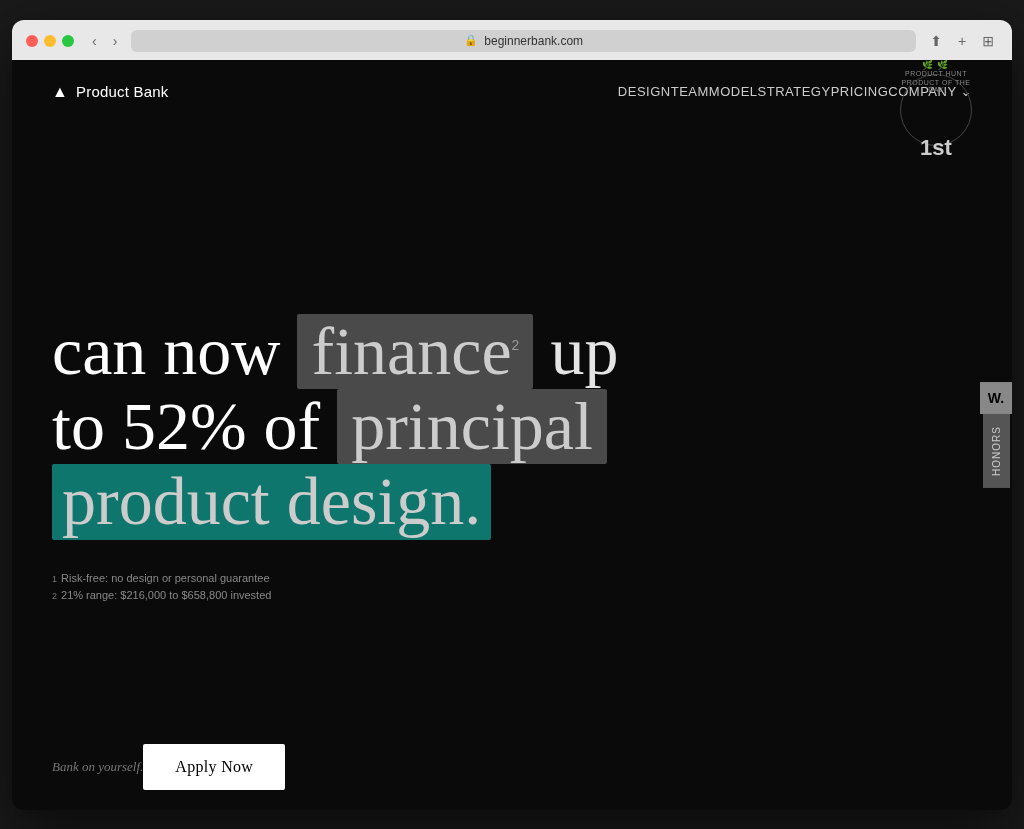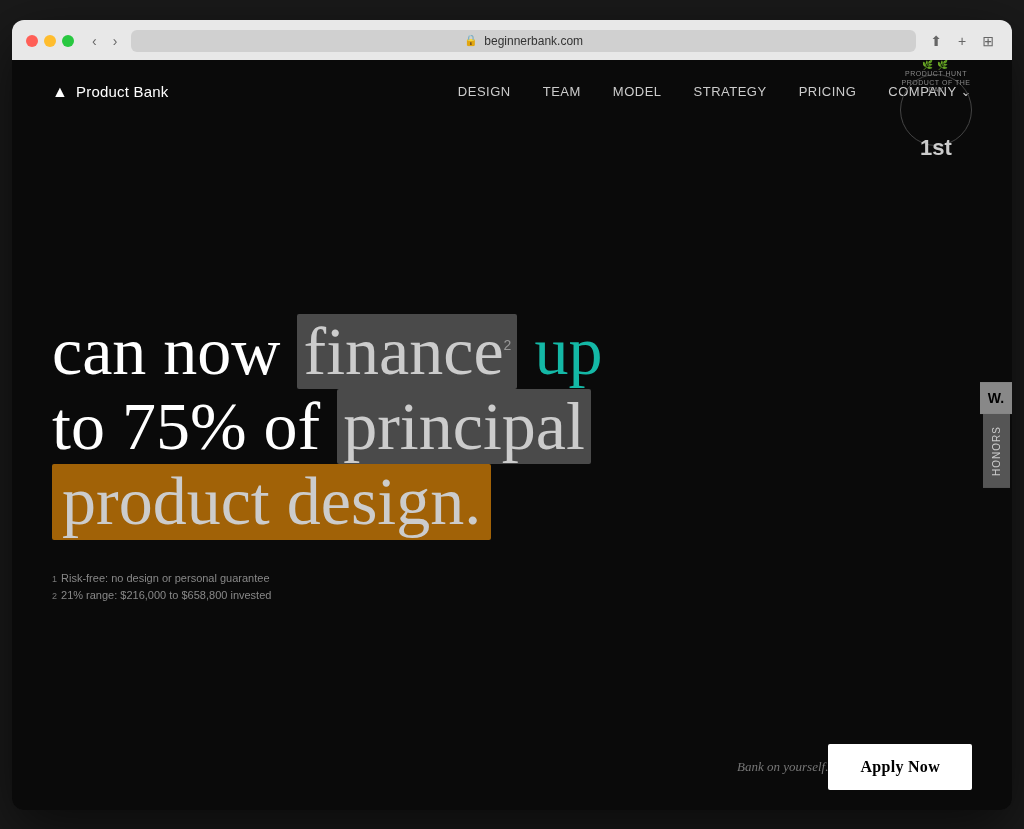--- a/index.html
+++ b/index.html
@@ -123,21 +123,20 @@
     }
 
     .nav-logo-icon {
       font-size: 16px;
       color: #ffffff;
     }
 
     .nav-links {
       display: flex;
       align-items: flex-start;
-      gap: 32px;
     }
 
     .nav-link {
       color: #cccccc;
       font-size: 13px;
       font-weight: 400;
       letter-spacing: 0.5px;
       text-transform: uppercase;
       cursor: pointer;
       text-decoration: none;
@@ -219,34 +218,34 @@
       max-width: 680px;
       margin-top: -20px;
     }
 
     .hero-headline .word-normal {
       color: #ffffff;
       font-style: normal;
     }
 
     .hero-headline .word-serif-light {
-      color: #14b8a6;
+      color: #e5e5e5;
       font-weight: 300;
     }
 
     .hero-headline .word-highlighted {
       background: #4a4a4a;
       color: #cccccc;
-      padding: 2px 6px;
+      padding: 2px 14px;
       border-radius: 2px;
       display: inline-block;
     }
 
     .hero-headline .word-highlighted-dark {
-      background: #a16207;
+      background: #0f766e;
       color: #cccccc;
       padding: 2px 10px;
       border-radius: 2px;
       display: inline-block;
     }
 
     .superscript {
       font-size: 18px;
       vertical-align: super;
       font-family: sans-serif;
@@ -271,39 +270,39 @@
     .footnote-num {
       font-size: 9px;
       vertical-align: super;
       color: #777;
     }
 
     
     .footer-bar {
       display: flex;
       align-items: center;
-      justify-content: flex-end;
+      justify-content: flex-start;
       padding: 20px 40px;
       flex-shrink: 0;
     }
 
     .tagline {
       color: #777;
       font-size: 13px;
       font-style: italic;
       font-family: Georgia, serif;
     }
 
     .apply-btn {
       background: #ffffff;
       color: #000000;
       border: none;
       padding: 14px 32px;
       font-size: 16px;
-      font-weight: 700;
+      font-weight: 400;
       cursor: pointer;
       font-family: Georgia, serif;
       border-radius: 2px;
       letter-spacing: 0.3px;
     }
 
     
     .side-panel {
       position: absolute;
       right: 0;
@@ -390,21 +389,21 @@
           <div class="ph-title">Product of the day</div>
           <div class="ph-number">1st</div>
         </div>
       </div>
     </nav>
 
     <div class="hero">
       <h1 class="hero-headline">
         <br>
         <span class="word-normal">can now </span><span class="word-highlighted">finance<sup class="superscript" style="font-size:14px;">2</sup></span><span class="word-serif-light"> up</span><br>
-        <span class="word-normal">to 75% of </span><span class="word-highlighted">principal</span><br>
+        <span class="word-normal">to 52% of </span><span class="word-highlighted">principal</span><br>
         <span class="word-highlighted-dark">product design.</span>
       </h1>
 
       <div class="hero-footnotes">
         <p>
           <sup class="footnote-num">1</sup>
           <span>Risk-free: no design or personal guarantee</span>
         </p>
         <p>
           <sup class="footnote-num">2</sup>

